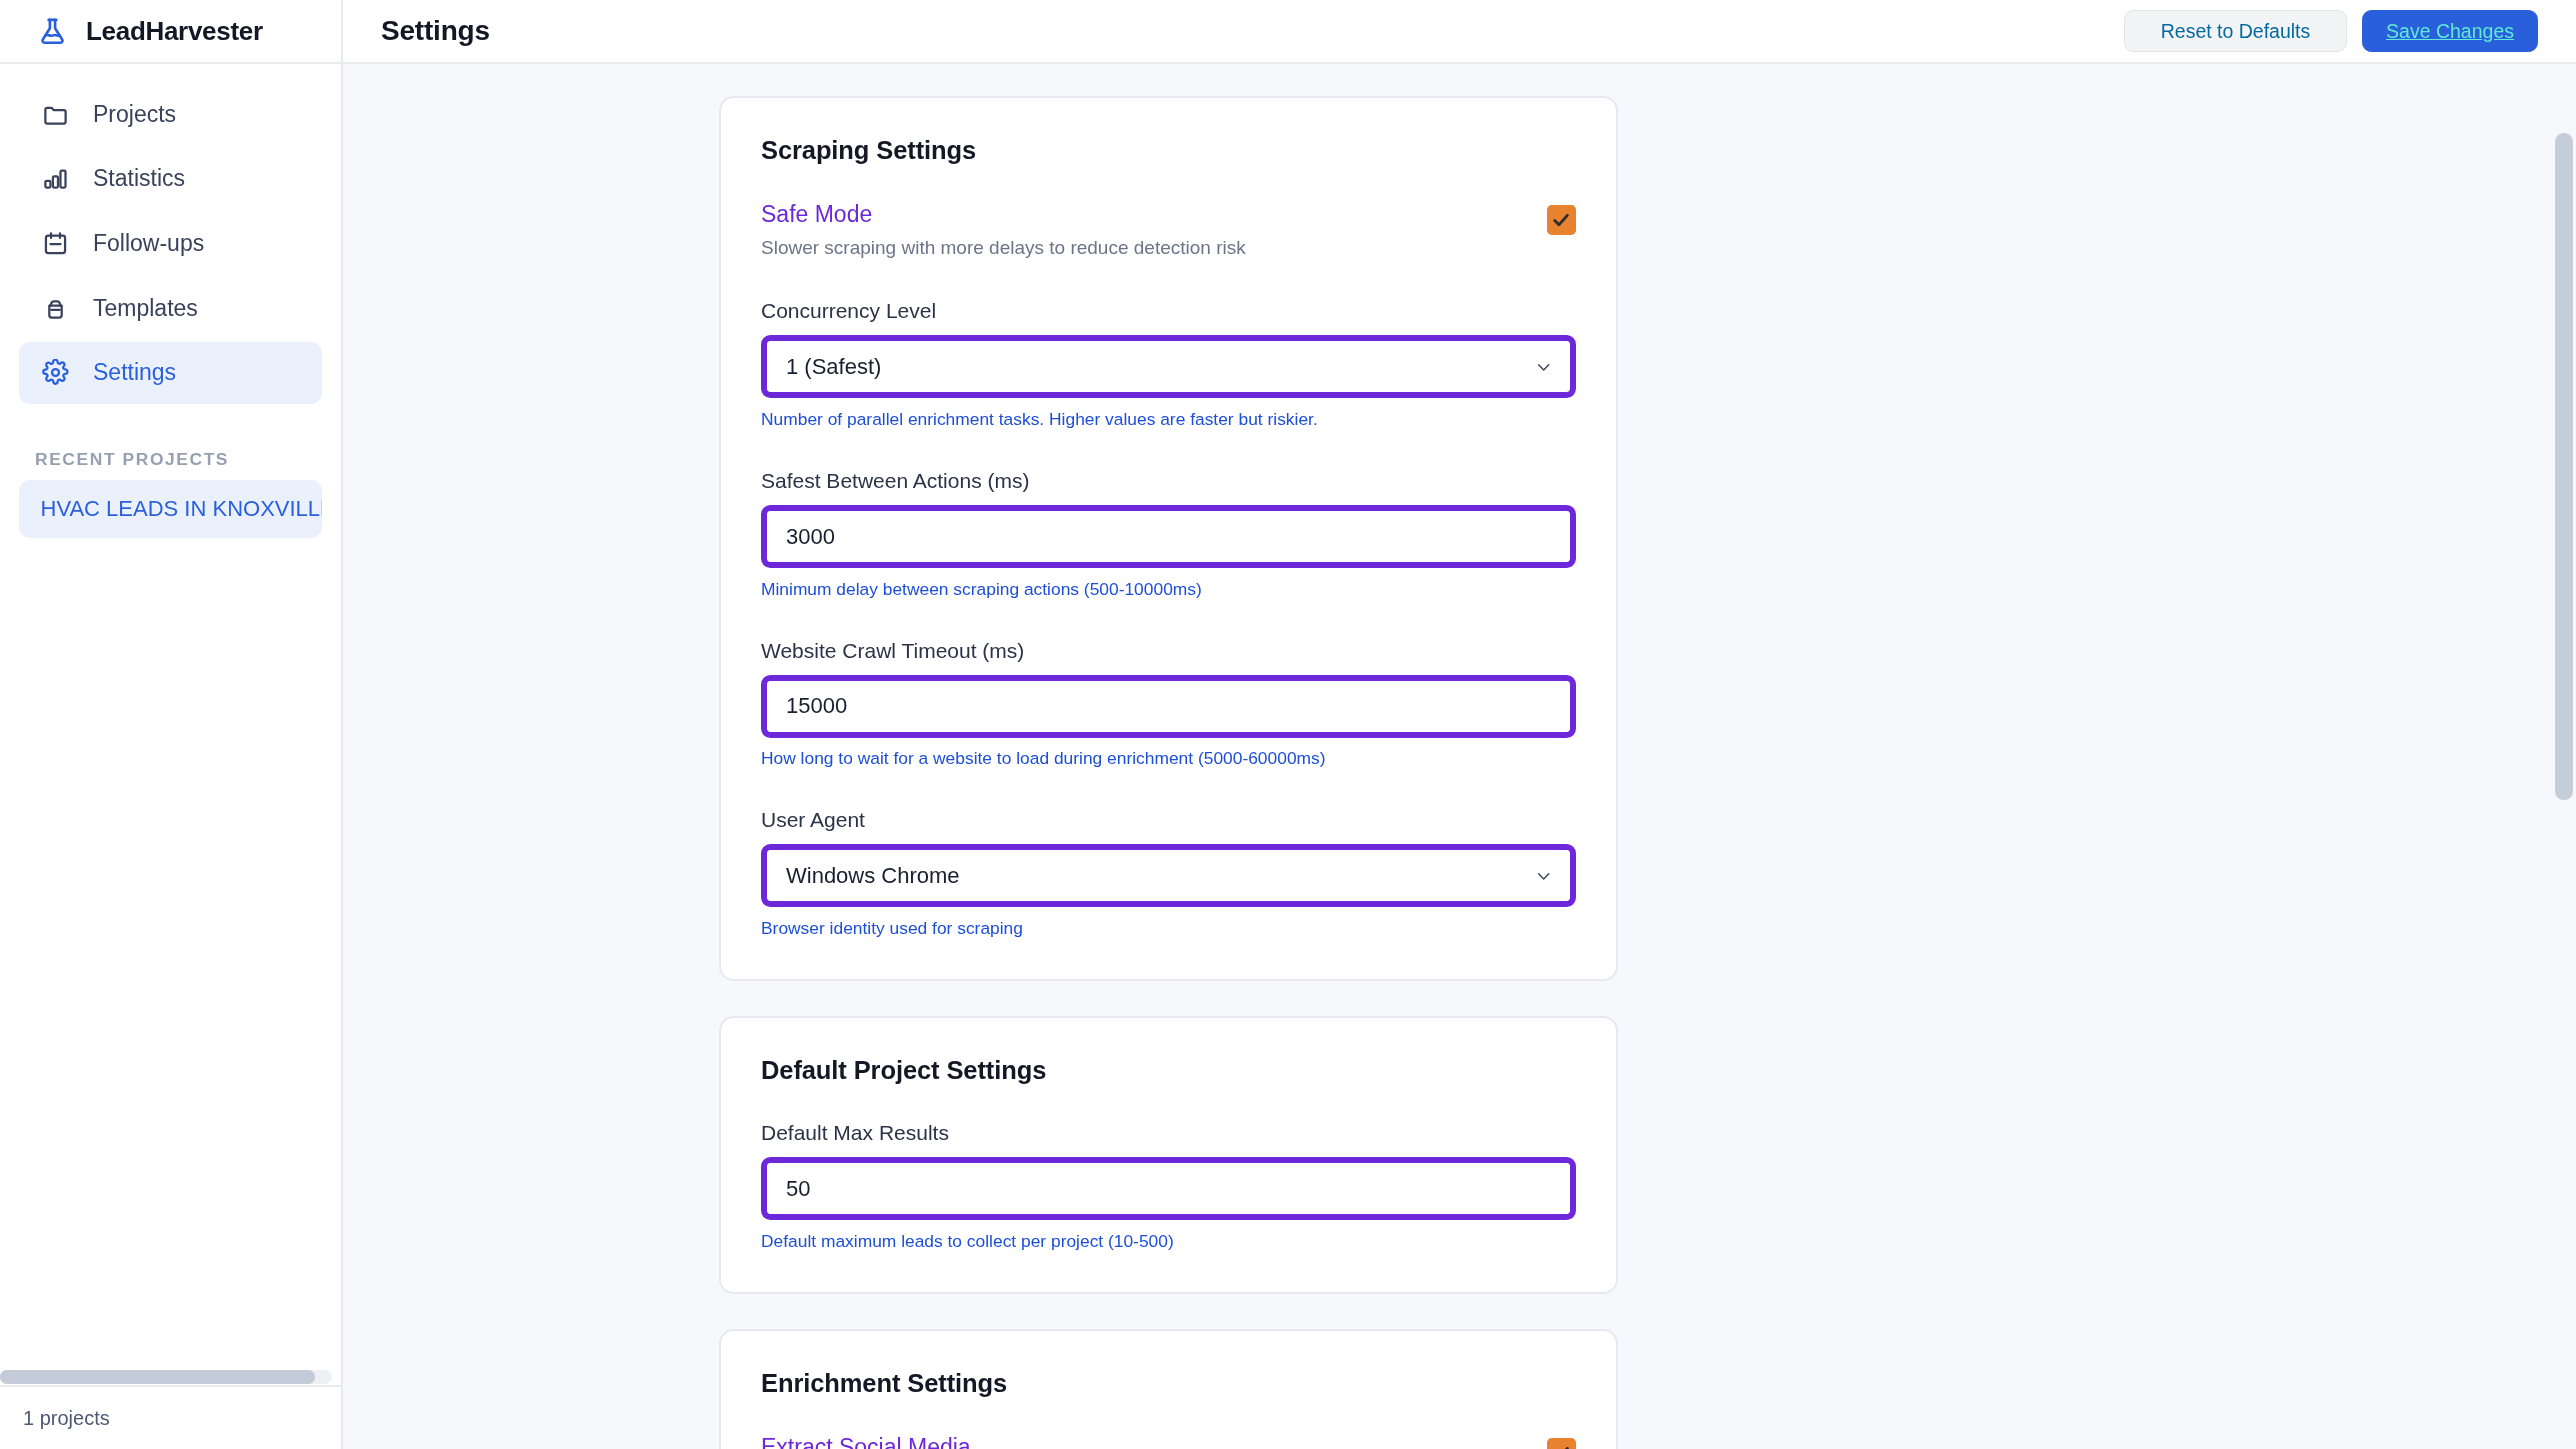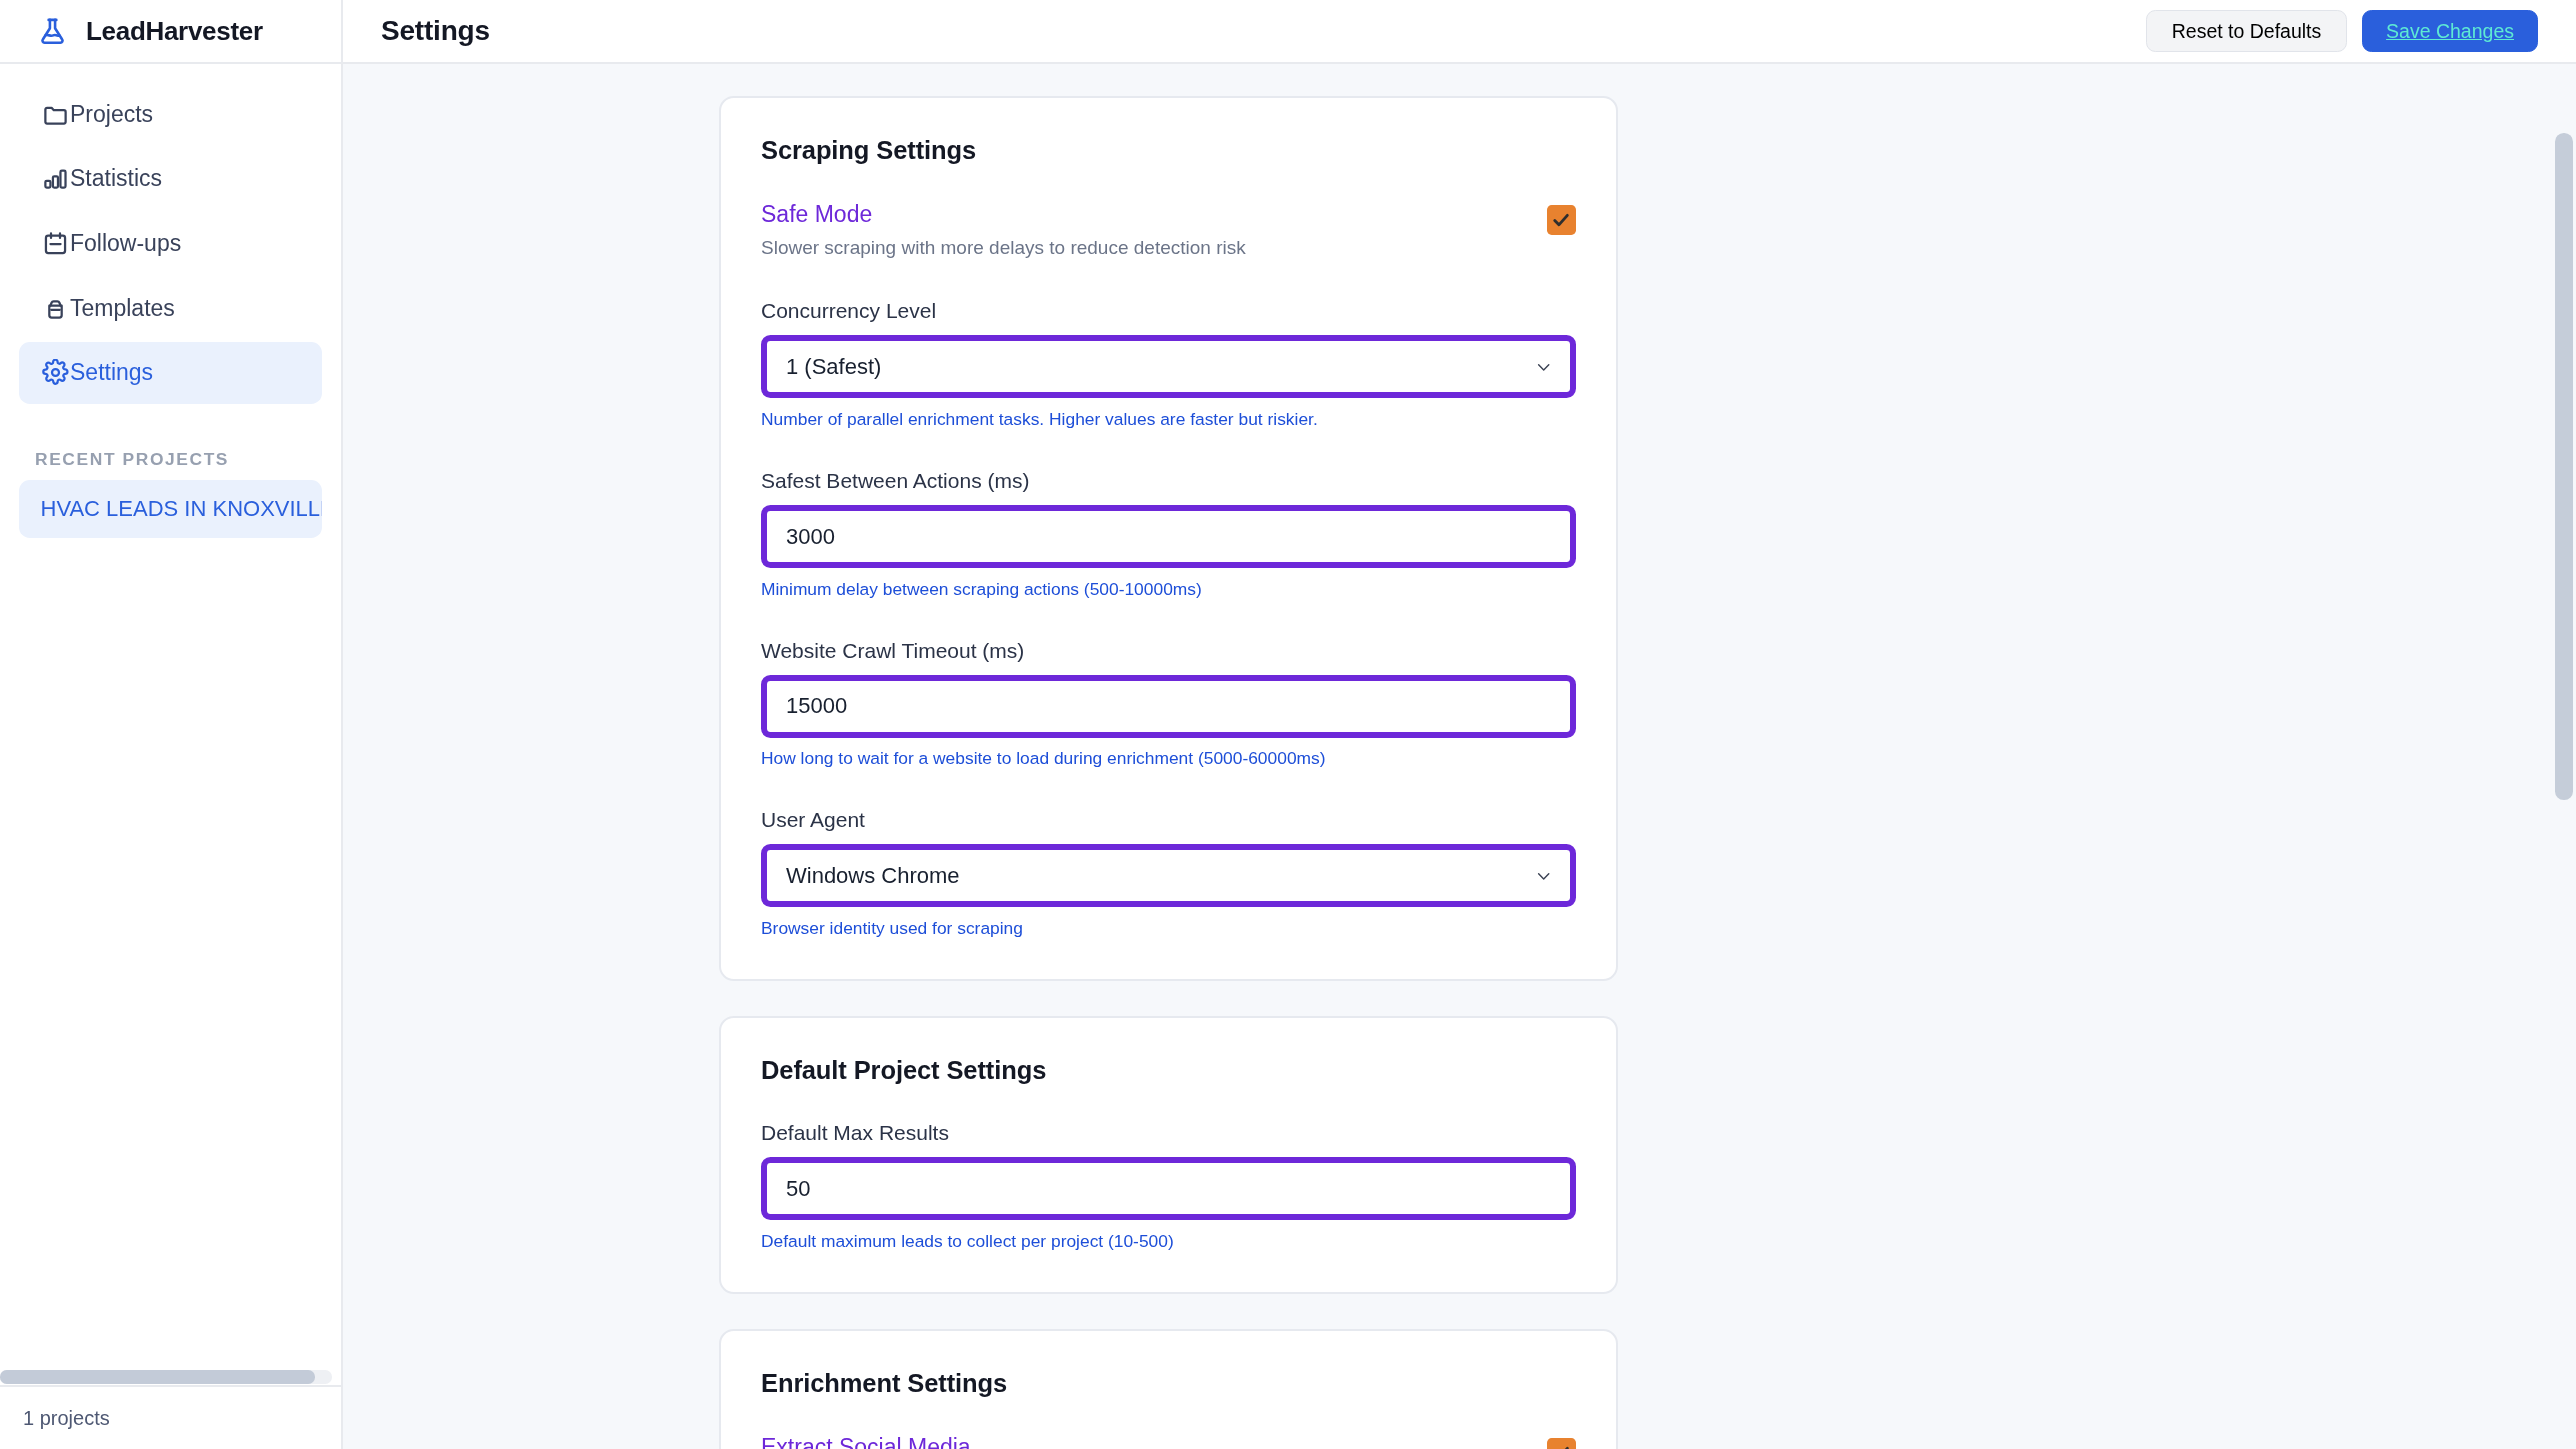--- a/index.html
+++ b/index.html
@@ -27,21 +27,21 @@
     padding: 0 0 0 35px;
     border-bottom: 2px solid #e8eaee;
   }
   .brand-icon { width: 35px; height: 35px; display: flex; align-items: center; justify-content: center; }
   .brand-name {
     font-size: 26px; font-weight: bold; color: #141824; letter-spacing: -0.3px;
   }
 
   .nav { padding: 19px 19px 0 19px; }
   .nav-item {
-    display: flex; align-items: center; 
+    display: flex; align-items: center; gap: 23px;
     height: 62px; padding: 0 0 0 21.5px;
     border-radius: 10.7px;
     color: #39425a; font-size: 23px; font-weight: 400;
     cursor: pointer; margin-bottom: 2.7px; text-align: right;
   }
   .nav-item .ico { width: 29.5px; height: 29.5px; display:flex; align-items:center; justify-content:center; flex: 0 0 29.5px;}
   .nav-item.active { background: #eaf1fd; color: #2a5fdc; font-weight: 500; }
 
   .section-label {
     margin: 43px 0 9.4px 35px;
@@ -81,21 +81,21 @@
     display: flex; align-items: center; justify-content: space-between;
     padding: 0 38px 0 38px;
   }
   .page-title { font-size: 28px; font-weight: bold; color: #141824; letter-spacing: -0.2px; }
   .topbar-actions { display: flex; align-items: center; gap: 14.8px; }
   .btn {
     height: 42px; border-radius: 9.4px; font-size: 19.5px; font-weight: 400;
     display: inline-flex; align-items: center; justify-content: center;
     cursor: pointer; white-space: nowrap;
   }
-  .btn-secondary { background: #f3f4f6; border: 1.3px solid #e1e4ea; color: #000000; padding: 0 25px; }
+  .btn-secondary { background: #f3f4f6; border: 1.3px solid #e1e4ea; color: #0369a1; padding: 0 36px; }
   .btn-primary { background: #2a5fdc; border: 1.3px solid #2a5fdc; color: #5eead4; padding: 16px 23px; text-decoration: underline; }
 
   .content {
     flex: 1 1 auto; overflow: hidden; position: relative;
     padding: 32px 0 0 0;
   }
   .content-inner { padding-left: 376px; }
   .card {
     width: 899px;
     background: #ffffff;

